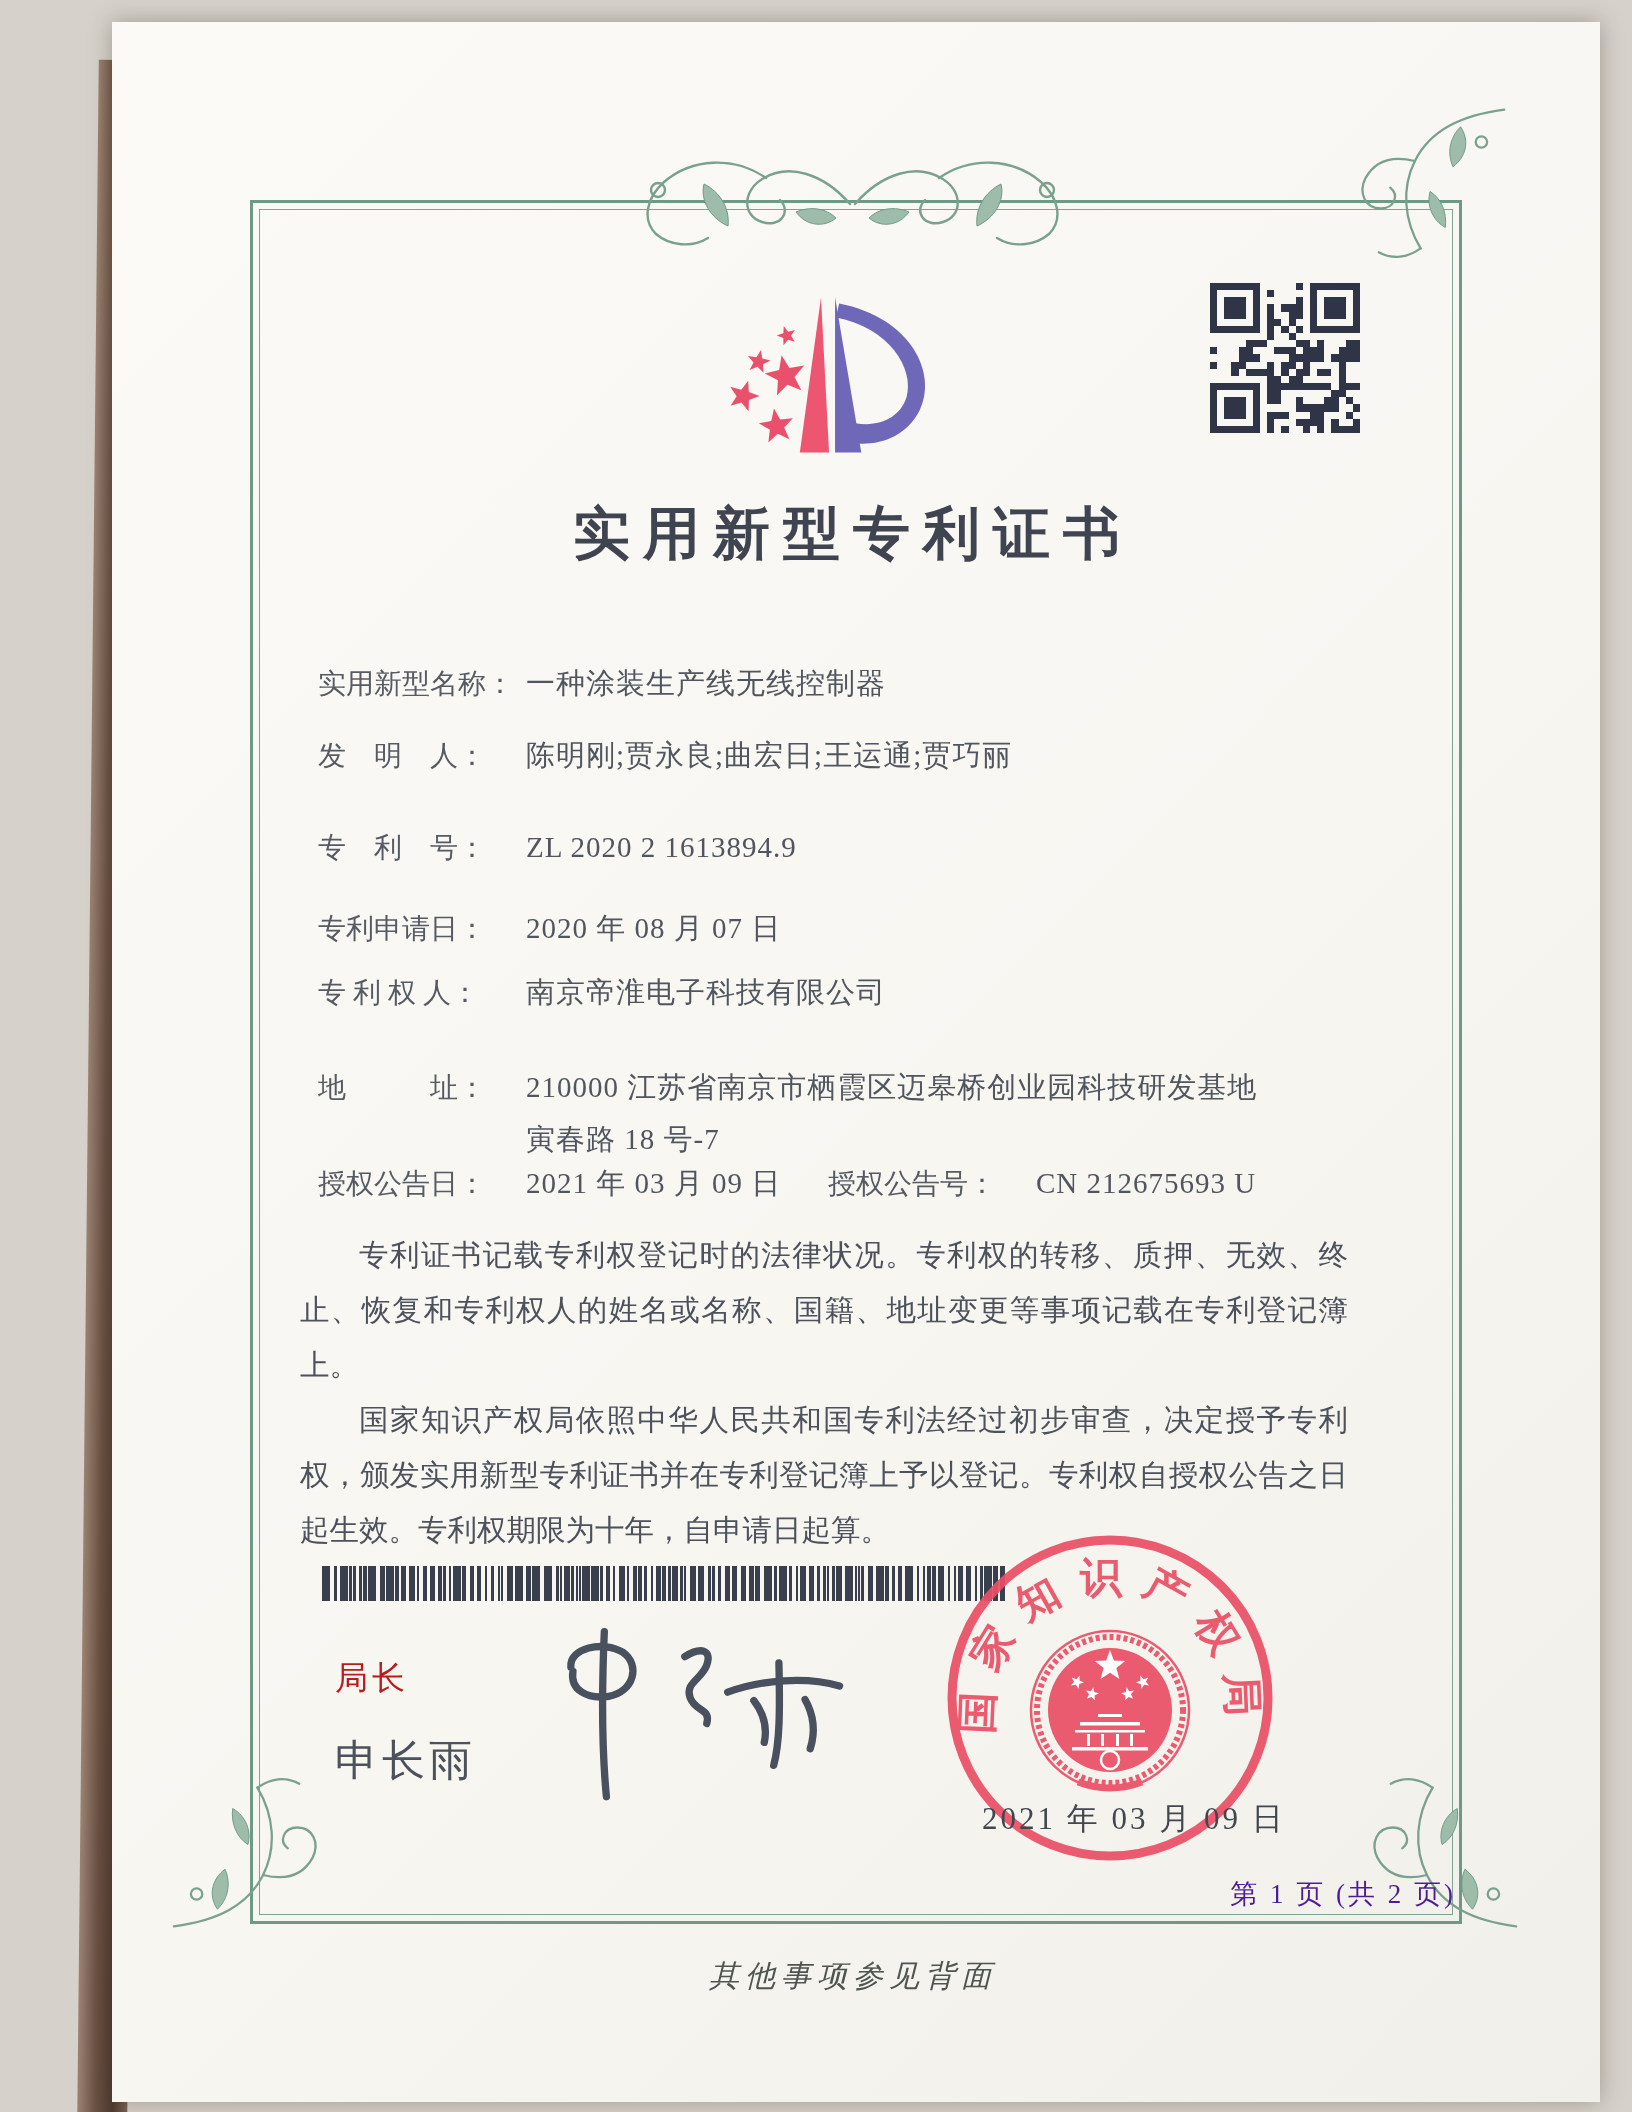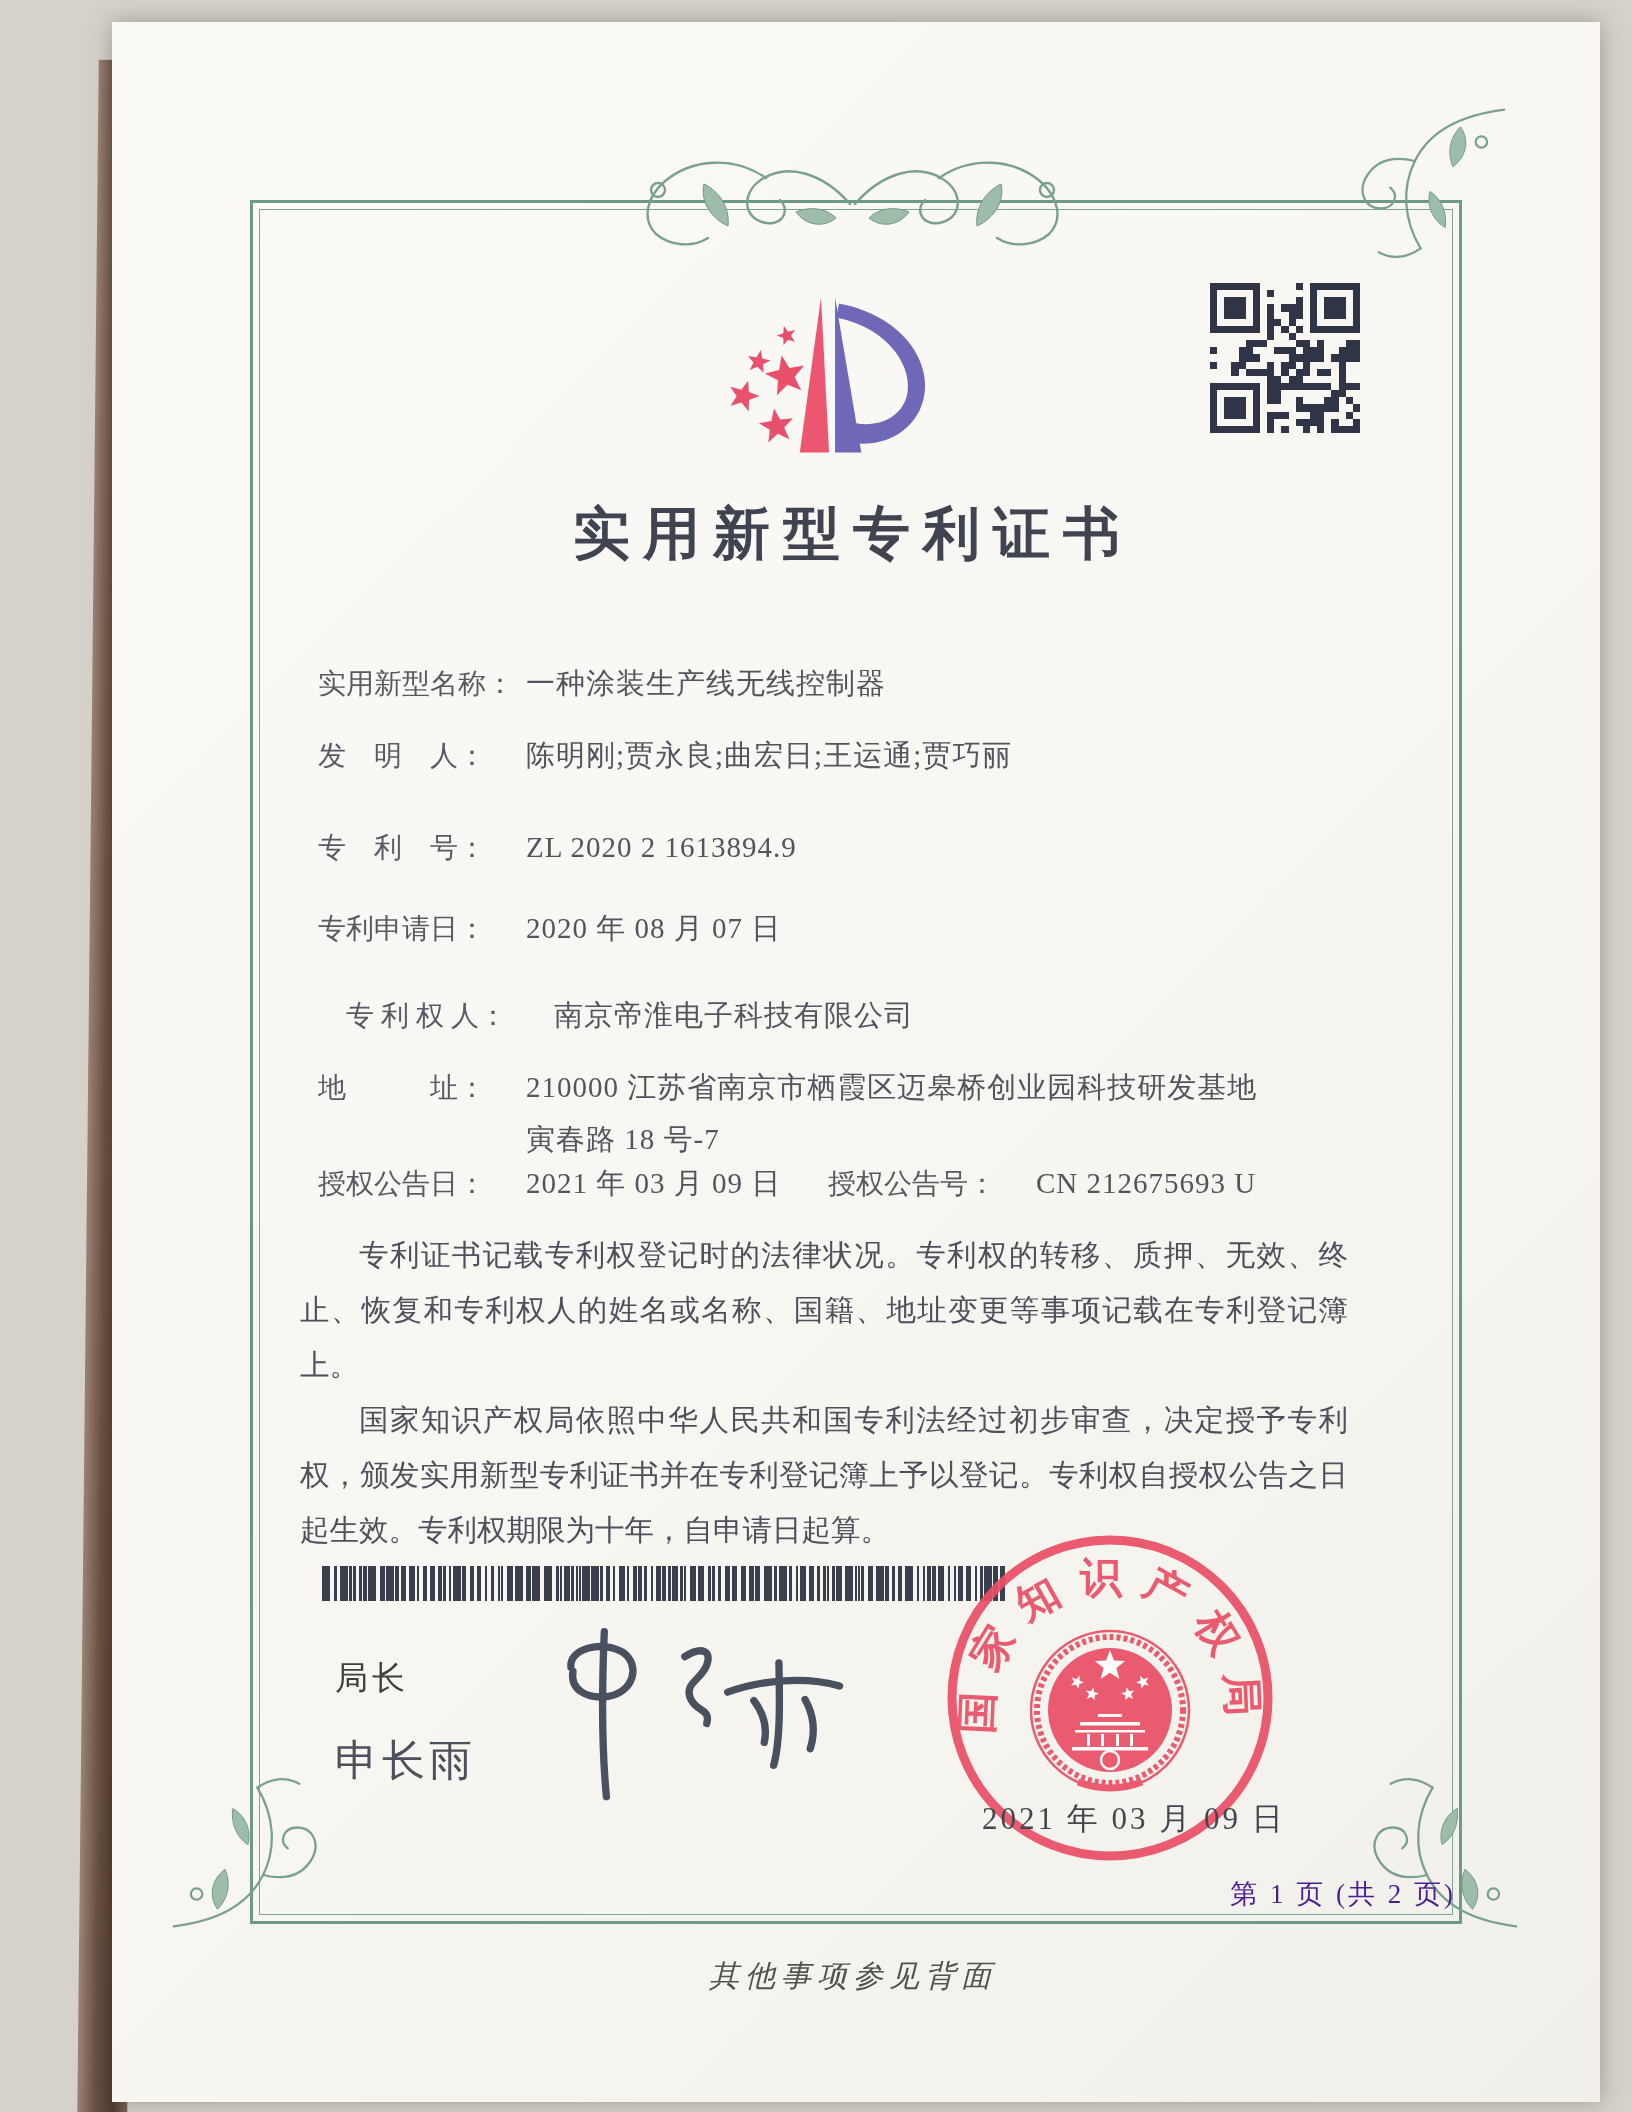--- a/index.html
+++ b/index.html
@@ -44,32 +44,32 @@
     color:#3f4450;
   }
   .rows{position:absolute;left:318px;top:664px;width:1060px;color:#50555e;}
   .row{position:absolute;left:0;white-space:nowrap;font-size:29px;}
   .row .lab{display:inline-block;width:202px;font-size:28px;color:#565b63;vertical-align:baseline;}
   .row .val{margin-left:6px;letter-spacing:1px;}
   .row-name{top:0;}
   .row-inventor{top:72px;}
   .row-patno{top:165px;}
   .row-filing{top:245px;}
-  .row-patentee{top:332px;margin-left:28px;}
+  .row-patentee{top:309px;}
   .row-address{top:404px;}
   .addr2{position:absolute;left:208px;top:456px;font-size:29px;letter-spacing:1px;}
   .row-grant{top:500px;}
   .row-grant .val{display:inline-block;width:302px;}
   .paras{
     position:absolute;left:300px;top:1228px;width:1048px;
     font-size:29.5px;line-height:55px;color:#4c515c;text-align:justify;
   }
   .paras p{margin:0;text-indent:2em;}
   .barcode{position:absolute;left:322px;top:1566px;width:688px;height:35px;}
-  .sig-title{position:absolute;left:335px;top:1656px;font-size:33px;color:#404040;letter-spacing:4px;}
+  .sig-title{position:absolute;left:335px;top:1656px;font-size:33px;color:#b91c1c;letter-spacing:4px;}
   .sig-name{position:absolute;left:335px;top:1732px;font-size:43px;color:#4c525b;letter-spacing:4px;}
   .signature{position:absolute;left:505px;top:1616px;width:345px;height:190px;}
   .seal{position:absolute;left:938px;top:1526px;width:344px;height:344px;opacity:.93;}
   .seal-date{
     position:absolute;left:982px;top:1798px;width:340px;z-index:5;
     font-size:31px;color:#42464f;letter-spacing:3px;white-space:nowrap;
   }
   .page-info{
     position:absolute;left:250px;top:1876px;width:1206px;text-align:right;
     font-size:27px;color:#4c1d95;letter-spacing:3px;

